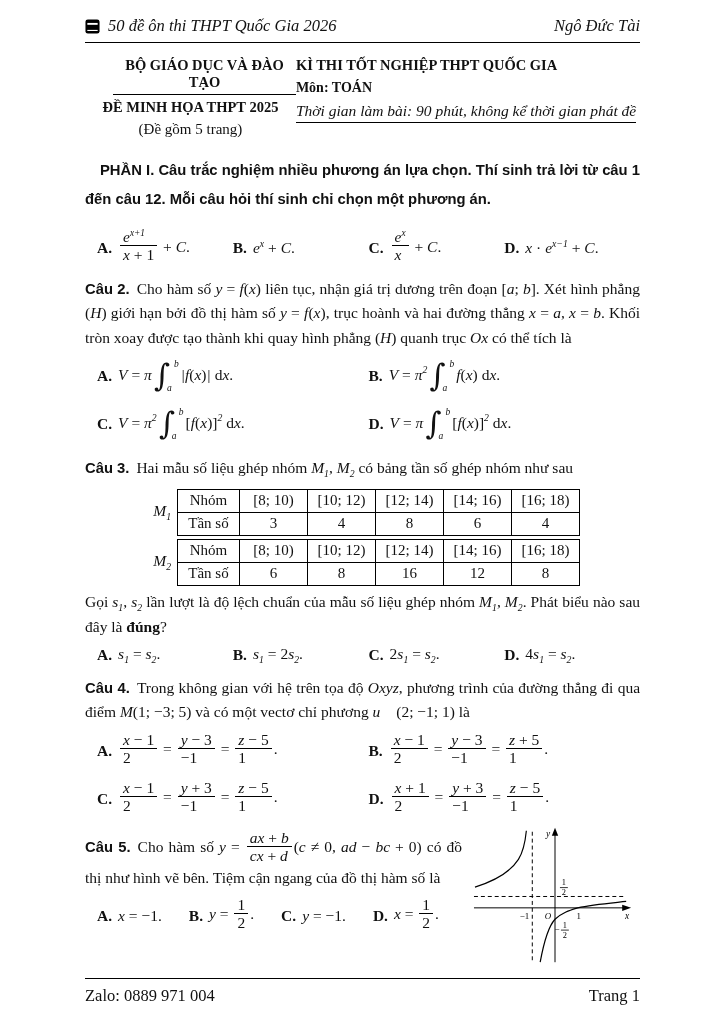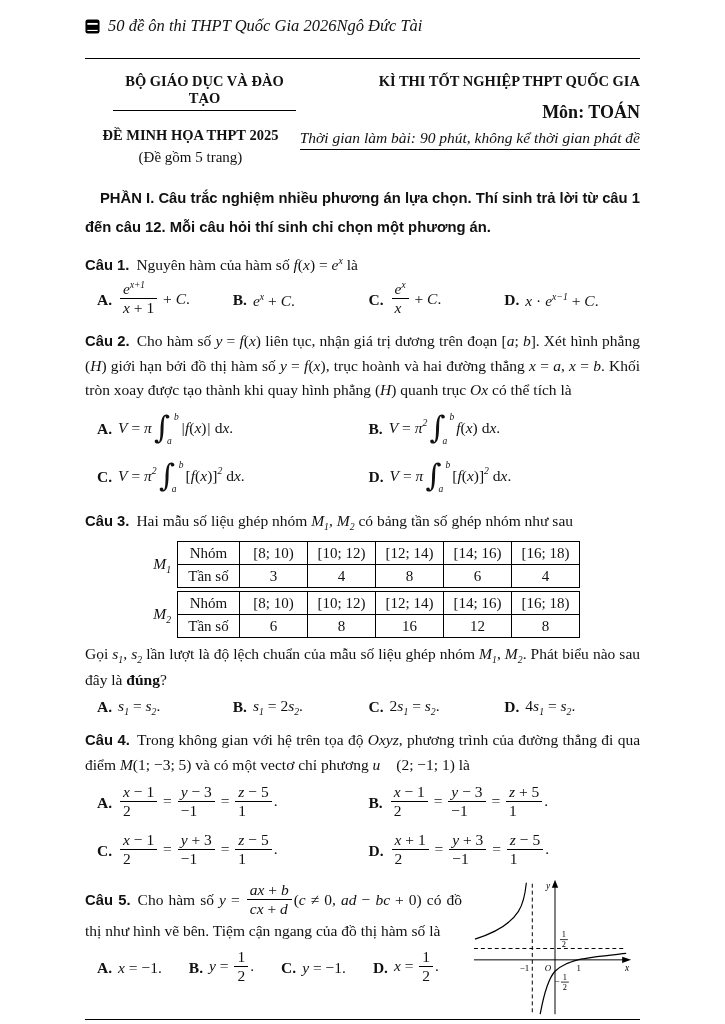--- a/index.html
+++ b/index.html
@@ -10,36 +10,36 @@
     font-size:15.5px; color:#111;
   }
   .page {
     width:725px; height:1024px;
     padding:16px 85px 18px 85px;
     display:flex; flex-direction:column;
   }
 
   
   .doc-header {
-    display:flex; justify-content:flex-start; align-items:flex-end;
+    display:flex; justify-content:space-between; align-items:flex-end;
     font-style:italic; font-size:16.5px;
-    border-bottom:1.7px solid #000; padding-bottom:22px;
+    border-bottom:1.7px solid #000; padding-bottom:6px;
   }
   .dh-left { display:flex; align-items:center; gap:8px; }
   .book-icon { width:15px; height:15px; flex:0 0 auto; }
 
   
   .exam-header { display:flex; margin-top:14px; }
   .eh-left { width:38%; text-align:center; }
-  .eh-right { width:62%; text-align:right; }
+  .eh-right { width:62%; text-align:left; }
   .eh-org { font-weight:bold; font-size:14.5px; display:inline-block; border-bottom:1.2px solid #000; padding-bottom:3px;margin-left:28px; }
-  .eh-set { font-weight:bold; font-size:14.5px; margin-top:16px; }
+  .eh-set { font-weight:bold; font-size:14.5px; margin-top:4px; }
   .eh-pages { font-size:15px; margin-top:5px; }
   .eh-name { font-weight:bold; font-size:14.5px; }
-  .eh-subject { font-weight:bold; font-size:18px; margin-top:12px; }
+  .eh-subject { font-weight:bold; font-size:14px; margin-top:6px; }
   .eh-duration { font-style:italic; font-size:15.5px; margin-top:6px; display:inline-block; border-bottom:1.2px solid #000; padding-bottom:2px; }
 
   
   .part-heading {
     font-family:"Liberation Sans", sans-serif; font-weight:bold; font-size:14.8px;
     line-height:1.95; margin-top:18px; text-indent:15px; text-align:justify;
   }
 
   
   .question { margin-top:11px; }
@@ -119,21 +119,20 @@
     <div class="eh-right">
       <div class="eh-name">KÌ THI TỐT NGHIỆP THPT QUỐC GIA</div>
       <div class="eh-subject">Môn: TOÁN</div>
       <div><span class="eh-duration">Thời gian làm bài: 90 phút, không kể thời gian phát đề</span></div>
     </div>
   </div>
 
   <p class="part-heading">PHẦN I. Câu trắc nghiệm nhiều phương án lựa chọn. Thí sinh trả lời từ câu 1 đến câu 12. Mỗi câu hỏi thí sinh chỉ chọn một phương án.</p>
 
   <div class="question">
-    <p class="stem"><span class="qlabel">Câu 1.</span><span><span>Nguyên hàm của hàm số </span><span class="mi">f</span><span>(</span><span class="mi">x</span><span>) = </span><span class="mi">e</span><sup>x</sup><span> là</span></span></p>
     <div class="opts opts4">
       <span class="opt">
           <span class="olabel">A.</span>
           <span><span class="frac">
               <span class="num"><span class="mi">e</span><sup>x+1</sup></span>
               <span class="den"><span class="mi">x</span><span> + 1</span></span>
             </span><span> + </span><span class="mi">C</span><span>.</span></span>
         </span>
       <span class="opt">
           <span class="olabel">B.</span>

